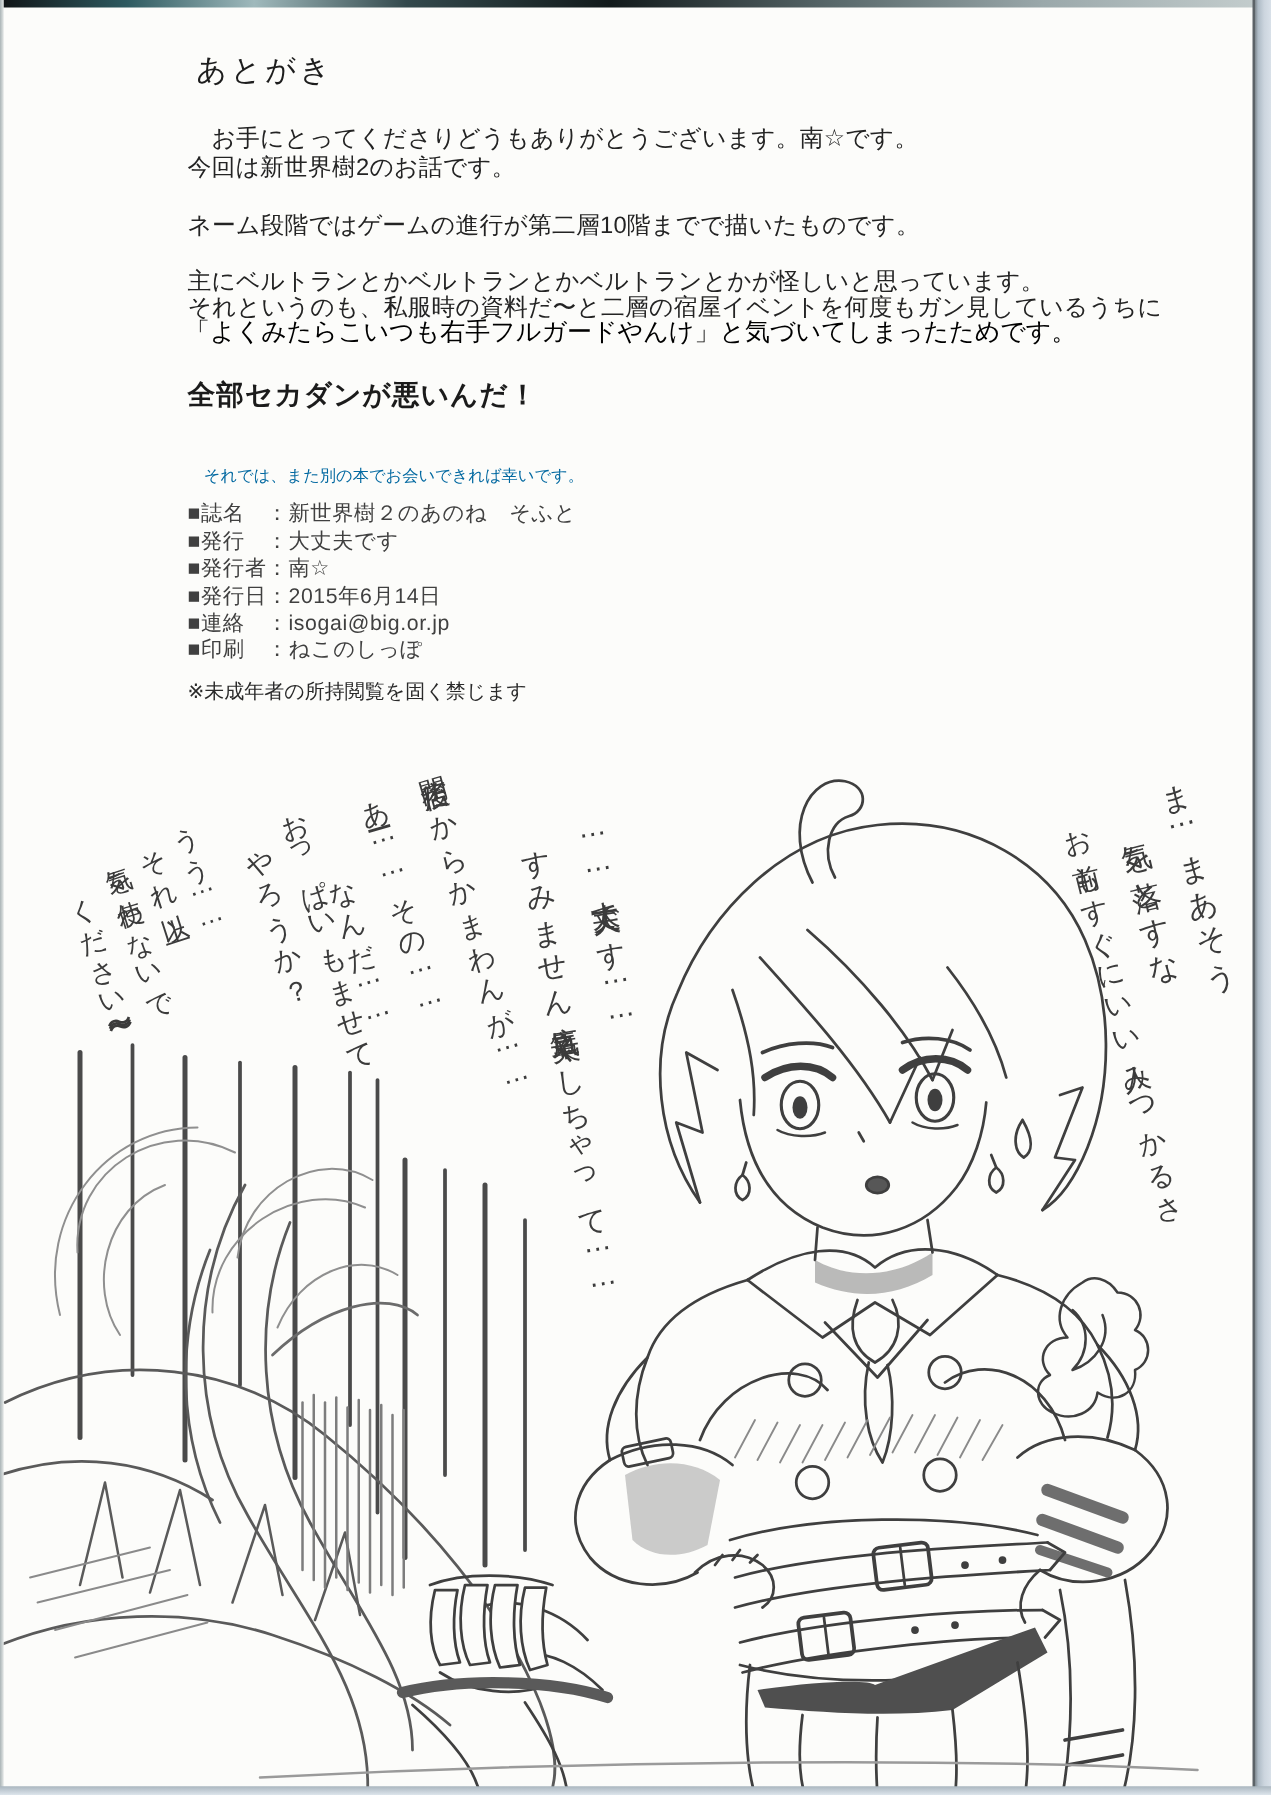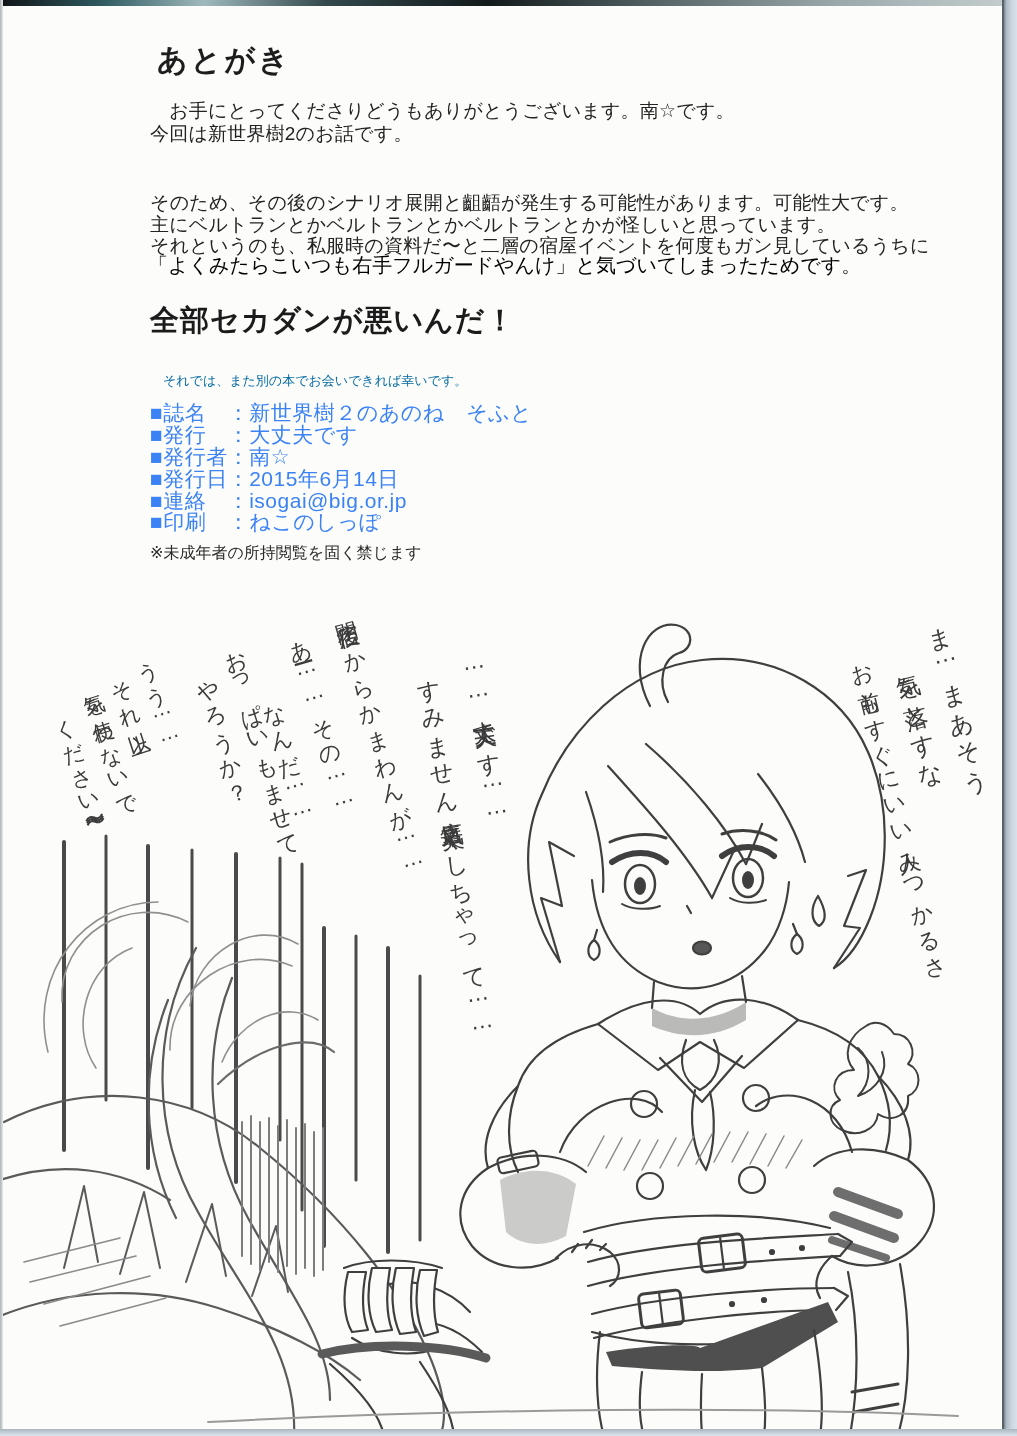--- a/index.html
+++ b/index.html
@@ -6,28 +6,28 @@
   #page{position:relative;width:1017px;height:1436px;background:#fcfcfa;overflow:hidden;
         font-family:"Liberation Sans","DejaVu Sans",sans-serif;color:#222;}
   
   .edge-top{position:absolute;left:0;top:0;width:1017px;height:6px;
     background:linear-gradient(90deg,#101416 0%,#2e5a60 10%,#9fb9bc 20%,#33494c 32%,#121a1b 48%,#5a6a6c 66%,#9aa8aa 82%,#c6cfcf 100%);}
   .edge-left{position:absolute;left:0;top:0;width:3px;height:1436px;background:linear-gradient(90deg,#aab4b6,#e6e9e8);}
   .edge-right{position:absolute;right:0;top:0;width:14px;height:1436px;background:linear-gradient(90deg,#6a7277 0%,#aebbc6 25%,#ccd5de 60%,#d9e1e9 100%);}
   .edge-right-line{position:absolute;right:13px;top:0;width:2px;height:1436px;background:#5c6368;}
   .edge-bottom{position:absolute;left:0;bottom:0;width:1017px;height:7px;background:linear-gradient(180deg,#aab6bf,#dde5ec);}
   
-  .title{position:absolute;left:157px;top:40px;font-size:30px;font-weight:bold;letter-spacing:3px;color:#1d1d1d;}
+  .title{position:absolute;left:157px;top:40px;font-size:24px;font-weight:normal;letter-spacing:3px;color:#1d1d1d;}
   .bl{position:absolute;left:150px;font-size:19px;letter-spacing:0.2px;color:#232323;white-space:nowrap;}
   .quote{position:absolute;left:148px;top:252px;font-size:20px;color:#000000;white-space:nowrap;}
   .regret{position:absolute;left:150px;top:280px;font-size:15.5px;color:#262626;white-space:nowrap;}
-  .shout{position:absolute;left:150px;top:301px;font-size:29px;font-weight:bold;letter-spacing:1px;
+  .shout{position:absolute;left:150px;top:301px;font-size:22px;font-weight:bold;letter-spacing:1px;
          font-family:Liberation Sans, sans-serif;color:#1b1b1b;white-space:nowrap;}
   .closing{position:absolute;left:150px;top:372px;font-size:13px;color:#0369a1;white-space:nowrap;}
-  .colo{position:absolute;left:150px;font-size:21px;color:#3b82f6;white-space:nowrap;letter-spacing:0.5px;}
+  .colo{position:absolute;left:150px;font-size:17px;color:#404040;white-space:nowrap;letter-spacing:0.5px;}
   .notice{position:absolute;left:150px;font-size:16px;color:#2a2a2a;white-space:nowrap;}
   
   .hw{position:absolute;writing-mode:vertical-rl;text-orientation:upright;white-space:nowrap;
       color:#3b3b3b;letter-spacing:2px;transform-origin:50% 0;}
   .hw-r{font-size:24px;transform:rotate(-14deg);}
   .hw-m{font-size:23px;transform:rotate(-9deg);}
   .hw-l{font-size:22px;transform:rotate(-16deg);}
   .hw-f{font-size:21px;transform:rotate(-18deg);}
   svg#art{position:absolute;left:0;top:0;}
 </style>
@@ -222,21 +222,21 @@
 
   <div class="edge-top"></div>
   <div class="edge-left"></div>
   <div class="edge-right"></div>
   <div class="edge-right-line"></div>
   <div class="edge-bottom"></div>
 
   <div class="title">あとがき</div>
   <div class="bl" style="top:98px">　お手にとってくださりどうもありがとうございます。南☆です。</div>
   <div class="bl" style="top:121px">今回は新世界樹2のお話です。</div>
-  <div class="bl" style="top:190px">そのため、その後のシナリオ展開と齟齬が発生する可能性があります。可能性大です。</div>
+  <div class="bl" style="top:167px">ネーム段階ではゲームの進行が第二層10階までで描いたものです。</div>
   <div class="bl" style="top:212px">主にベルトランとかベルトランとかベルトランとかが怪しいと思っています。</div>
   <div class="bl" style="top:233px">それというのも、私服時の資料だ〜と二層の宿屋イベントを何度もガン見しているうちに</div>
   <div class="quote">「よくみたらこいつも右手フルガードやんけ」と気づいてしまったためです。</div>
   <div class="shout">全部セカダンが悪いんだ！</div>
   <div class="closing">　それでは、また別の本でお会いできれば幸いです。</div>
 
   <div class="colo" style="top:399px">■誌名　：新世界樹２のあのね　そふと</div>
   <div class="colo" style="top:421px">■発行　：大丈夫です</div>
   <div class="colo" style="top:443px">■発行者：南☆</div>
   <div class="colo" style="top:465px">■発行日：2015年6月14日</div>

